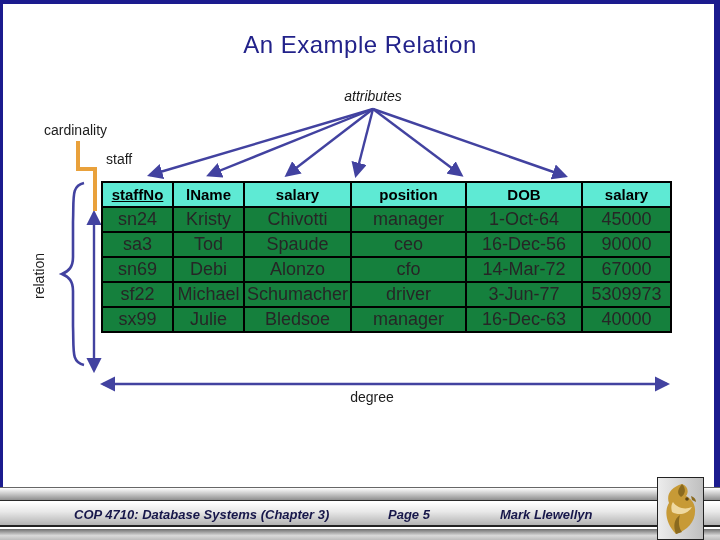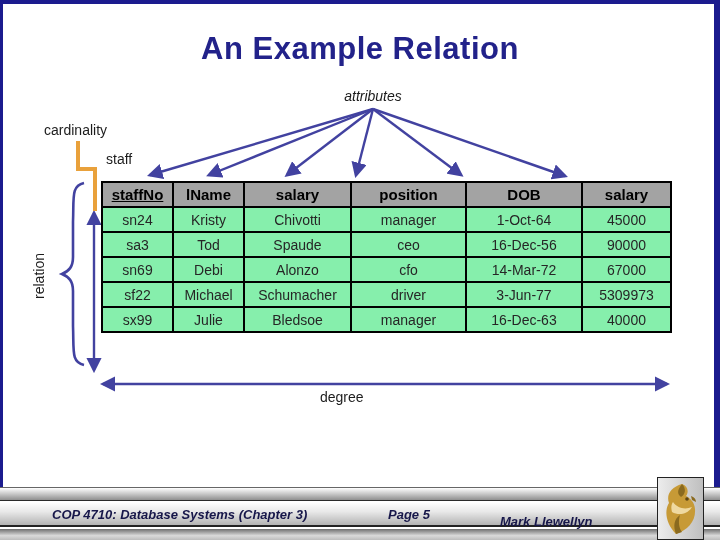--- a/index.html
+++ b/index.html
@@ -3,48 +3,48 @@
 <meta charset="utf-8">
 <style>
   html,body{margin:0;padding:0;}
   body{font-family:"Liberation Sans", sans-serif; background:#555;}
   .slide{position:relative;width:720px;height:540px;background:#fff;overflow:hidden;}
   
   .frame-top{position:absolute;left:0;top:0;width:720px;height:4px;background:#1b1b8e;}
   .frame-left{position:absolute;left:0;top:0;width:3px;height:488px;background:#1b1b8e;}
   .frame-right{position:absolute;left:714px;top:0;width:6px;height:488px;background:#1b1b8e;}
   .title{position:absolute;left:0;top:31px;width:720px;text-align:center;
-         font-size:31px;color:#22228a;letter-spacing:0.5px;font-weight:bold;}
+         font-size:24px;color:#22228a;letter-spacing:0.5px;}
   .lbl{position:absolute;color:#1c1c1c;font-size:14px;}
   .lbl-attributes{left:333px;top:88px;width:80px;text-align:center;font-style:italic;}
   .lbl-cardinality{left:44px;top:122px;}
   .lbl-staff{left:106px;top:151px;}
-  .lbl-degree{left:320px;top:389px;width:80px;text-align:left;}
+  .lbl-degree{left:332px;top:389px;width:80px;text-align:center;}
   .lbl-relation{left:-8px;top:268px;width:94px;text-align:center;
                 transform:rotate(-90deg);transform-origin:center;}
   .overlay{position:absolute;left:0;top:0;pointer-events:none;}
   
   .tbl{position:absolute;left:101px;top:181px;border-collapse:collapse;table-layout:fixed;}
   .tbl th,.tbl td{border:2px solid #000;text-align:center;vertical-align:middle;
                   padding:0;overflow:hidden;white-space:nowrap;}
-  .tbl th{background:#a3a3a3;font-weight:bold;font-size:15px;height:23px;color:#000;}
-  .tbl td{font-size:14px;height:23px;color:#262626;background:#86efac;margin-top:26px;}
+  .tbl th{background:#5eead4;font-weight:bold;font-size:15px;height:23px;color:#000;}
+  .tbl td{font-size:18px;height:23px;color:#262626;background:#15803d;margin-top:26px;}
   .key-underline{text-decoration:underline;}
   
   .footer-thin{position:absolute;left:0;top:487px;width:720px;height:14px;
       background:linear-gradient(#ffffff,#8f8f8f);
       border-top:1px solid #666;border-bottom:1px solid #2a2a2a;box-sizing:border-box;}
   .footer-main{position:absolute;left:0;top:503px;width:720px;height:24px;
       background:linear-gradient(#fdfdfd 0%,#e8e8e8 40%,#b3b3b3 100%);
       border-bottom:2px solid #222;box-sizing:border-box;}
   .footer-main span{position:absolute;top:4px;font-size:13px;font-weight:bold;
       font-style:italic;color:#17174a;}
-  .footer-course{left:52px;}
+  .footer-course{left:74px;}
   .footer-page{left:388px;}
-  .footer-author{left:500px;margin-top:7px;}
+  .footer-author{left:500px;}
   .footer-bottom{position:absolute;left:0;top:529px;width:720px;height:11px;
       background:linear-gradient(#6f6f6f,#d9d9d9 60%,#bdbdbd);}
   .logo-bar{position:absolute;left:657px;top:477px;width:47px;height:63px;
       background:linear-gradient(90deg,#ececec,#bfbfbf);
       border:1px solid #222;box-sizing:border-box;
       display:flex;align-items:center;justify-content:center;}
 </style>
 </head>
 <body>
 

